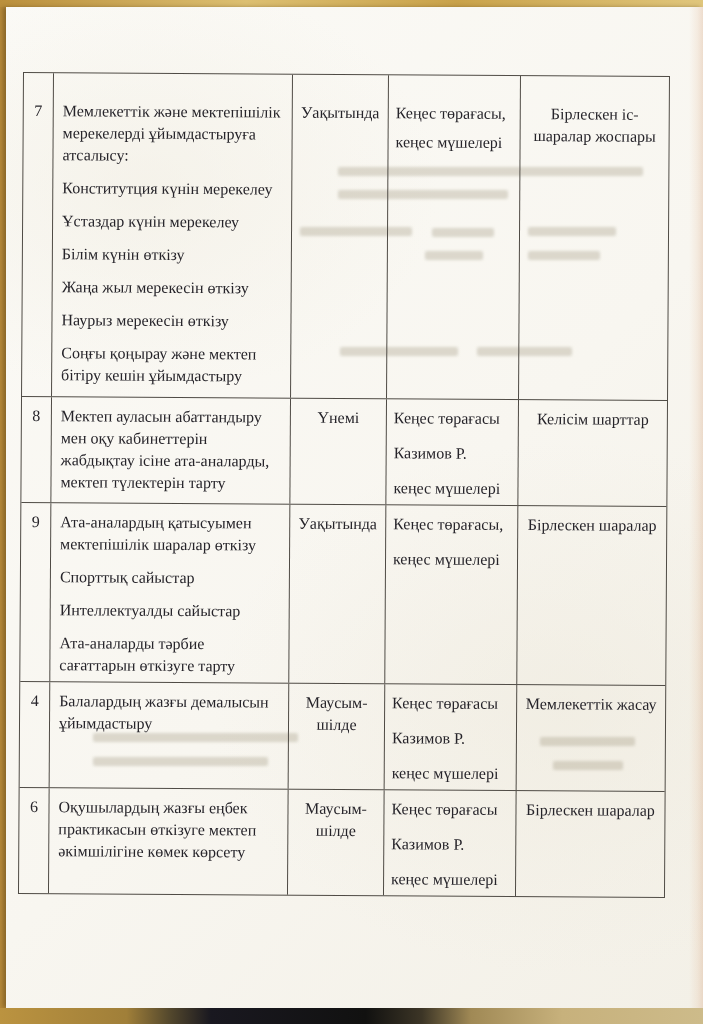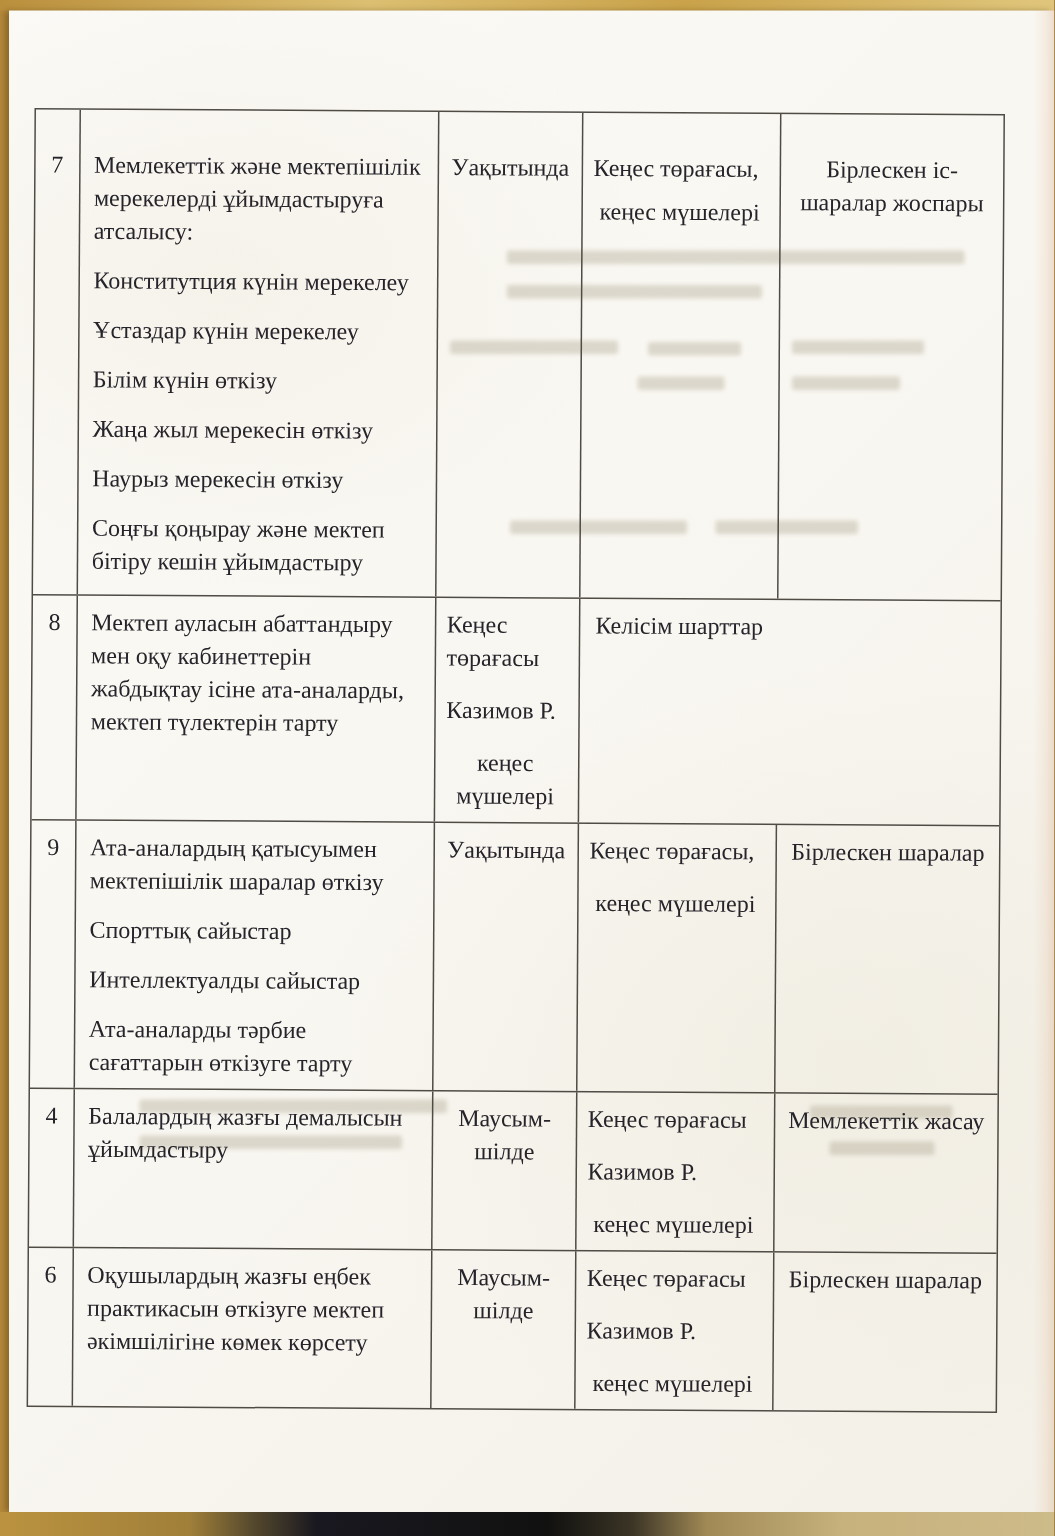--- a/index.html
+++ b/index.html
@@ -39,21 +39,21 @@
   .trow:nth-child(5){min-height:100px;}
   .cell{border-right:1.4px solid var(--border,#4f4b45);padding:8px 9px 5px;
     font-size:16px;line-height:22px;}
   .cell:last-child{border-right:none;}
   .cnum{text-align:center;padding-left:1px;padding-right:1px;}
   .cact p{margin:0 0 11px;}
   .cact p:last-child{margin-bottom:0;}
   .ctime{text-align:center;white-space:pre-line;padding-left:3px;padding-right:3px;}
   .cpers{padding-left:7px;}
   .cpers p{margin:0 0 13px;}
-  .cpers p:last-child{margin-bottom:0;text-align:center;}
+  .cpers p:last-child{margin-bottom:0;}
   .cout{text-align:center;white-space:pre-line;padding-left:4px;padding-right:4px;}
   .trow:first-child .cell{padding-top:27px;}
   .trow:first-child .cpers p{margin:0 0 7px;}
 
   
   .bleed{position:absolute;height:9px;border-radius:2px;
     background:rgba(152,143,117,.30);filter:blur(1.4px);}
 </style>
 </head>
 <body>
@@ -96,20 +96,21 @@
           <p>кеңес мүшелері</p>
         </div>
         <div class="cell cout">Бірлескен іс-
 шаралар жоспары</div>
       </div>
       <div class="trow">
         <div class="cell cnum">8</div>
         <div class="cell cact">
           <p>Мектеп ауласын абаттандыру мен оқу кабинеттерін жабдықтау ісіне ата-аналарды, мектеп түлектерін тарту</p>
         </div>
+        <div class="cell ctime">Үнемі</div>
         <div class="cell cpers">
           <p>Кеңес төрағасы</p>
           <p>Казимов Р.</p>
           <p>кеңес мүшелері</p>
         </div>
         <div class="cell cout">Келісім шарттар</div>
       </div>
       <div class="trow">
         <div class="cell cnum">9</div>
         <div class="cell cact">

